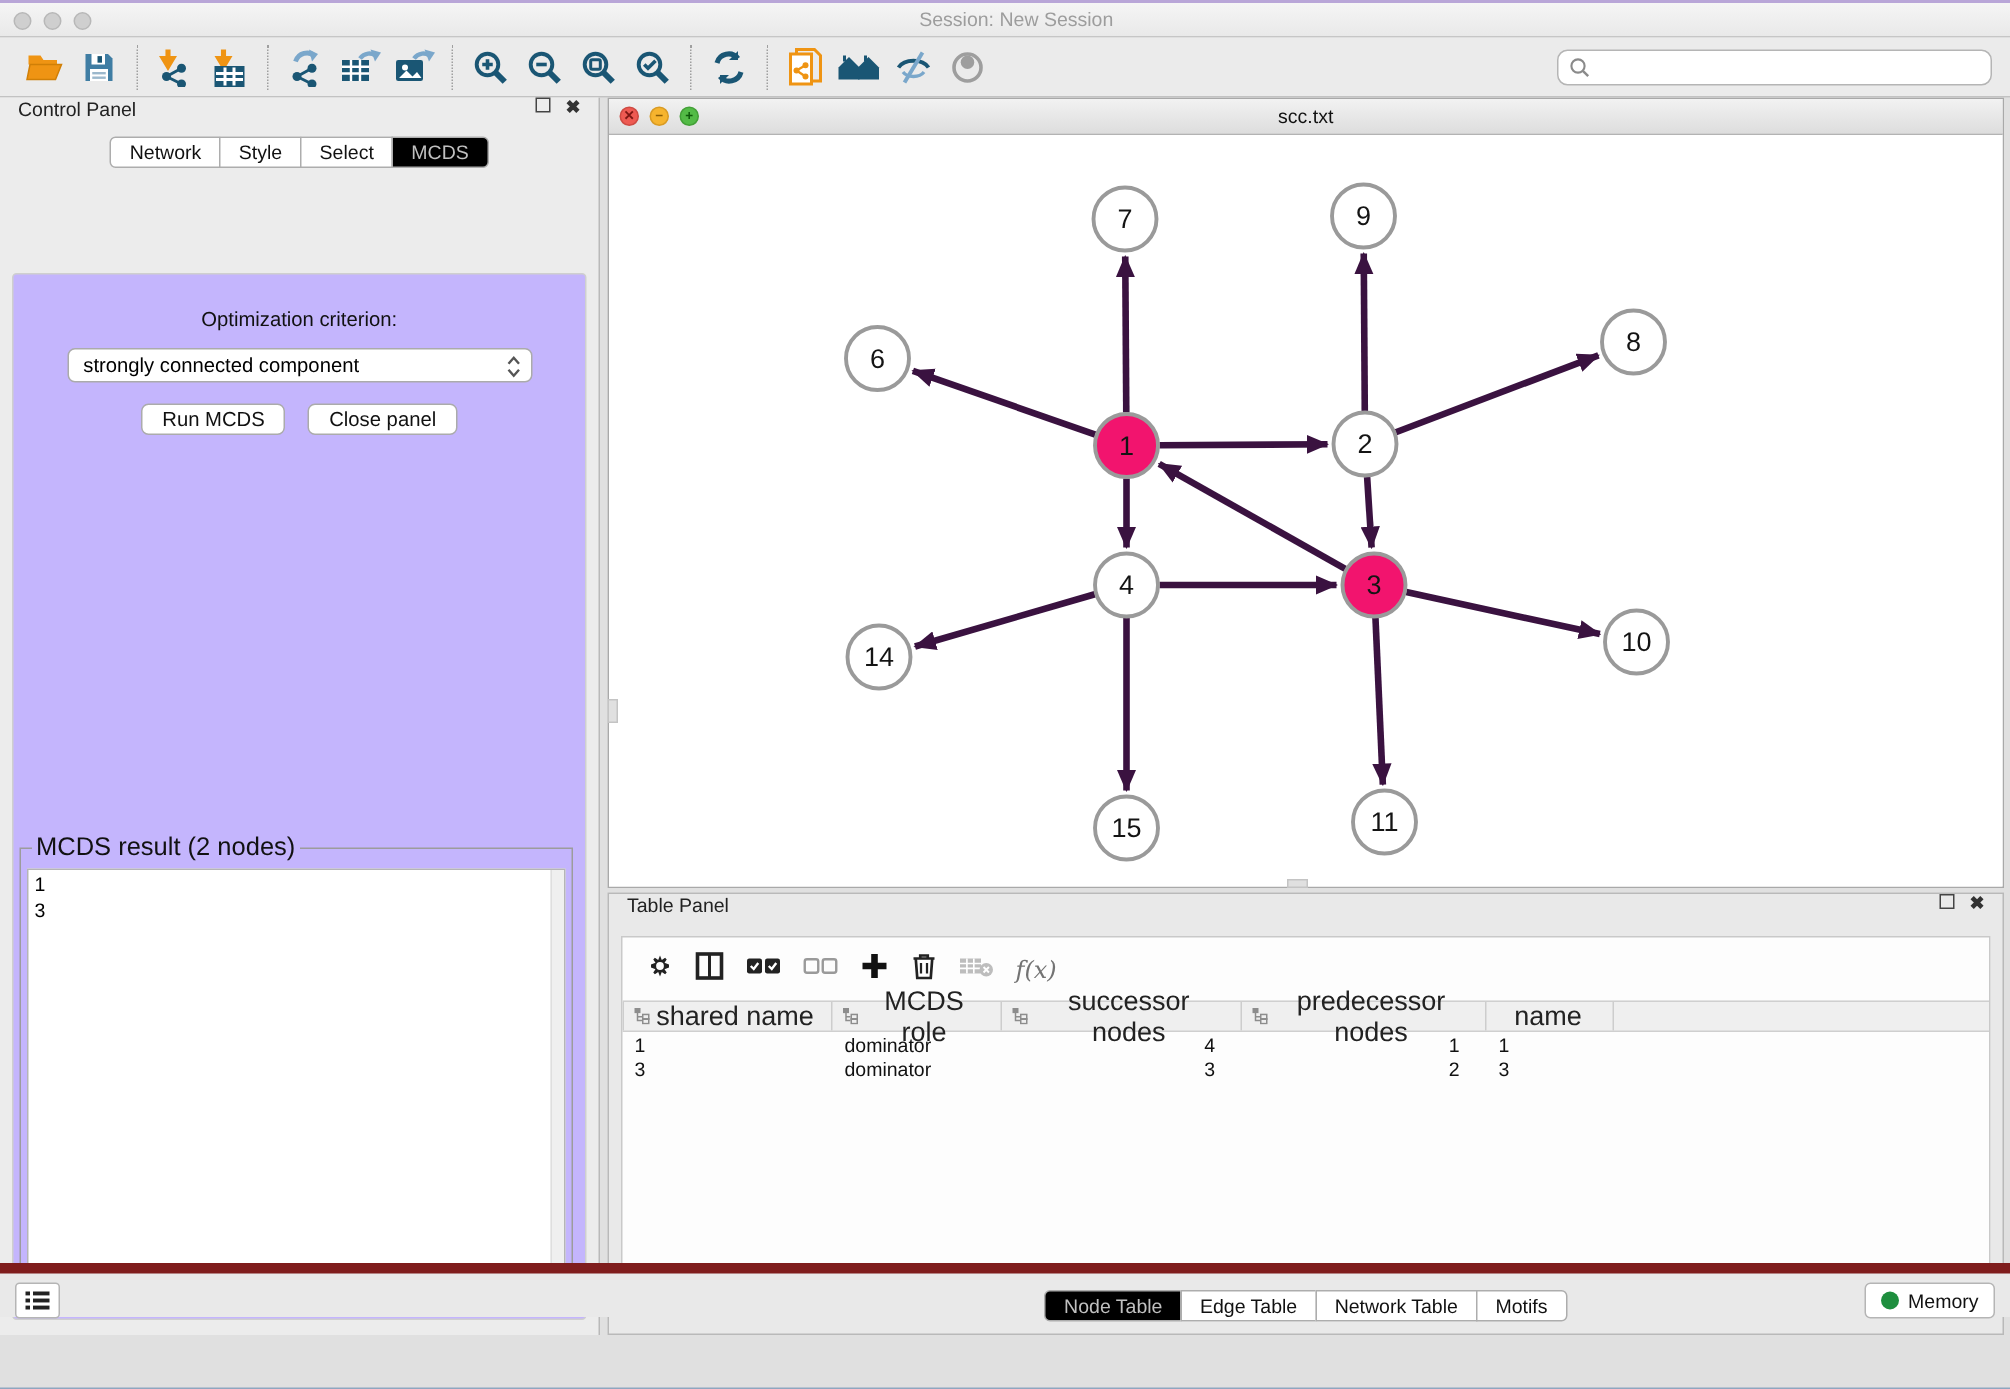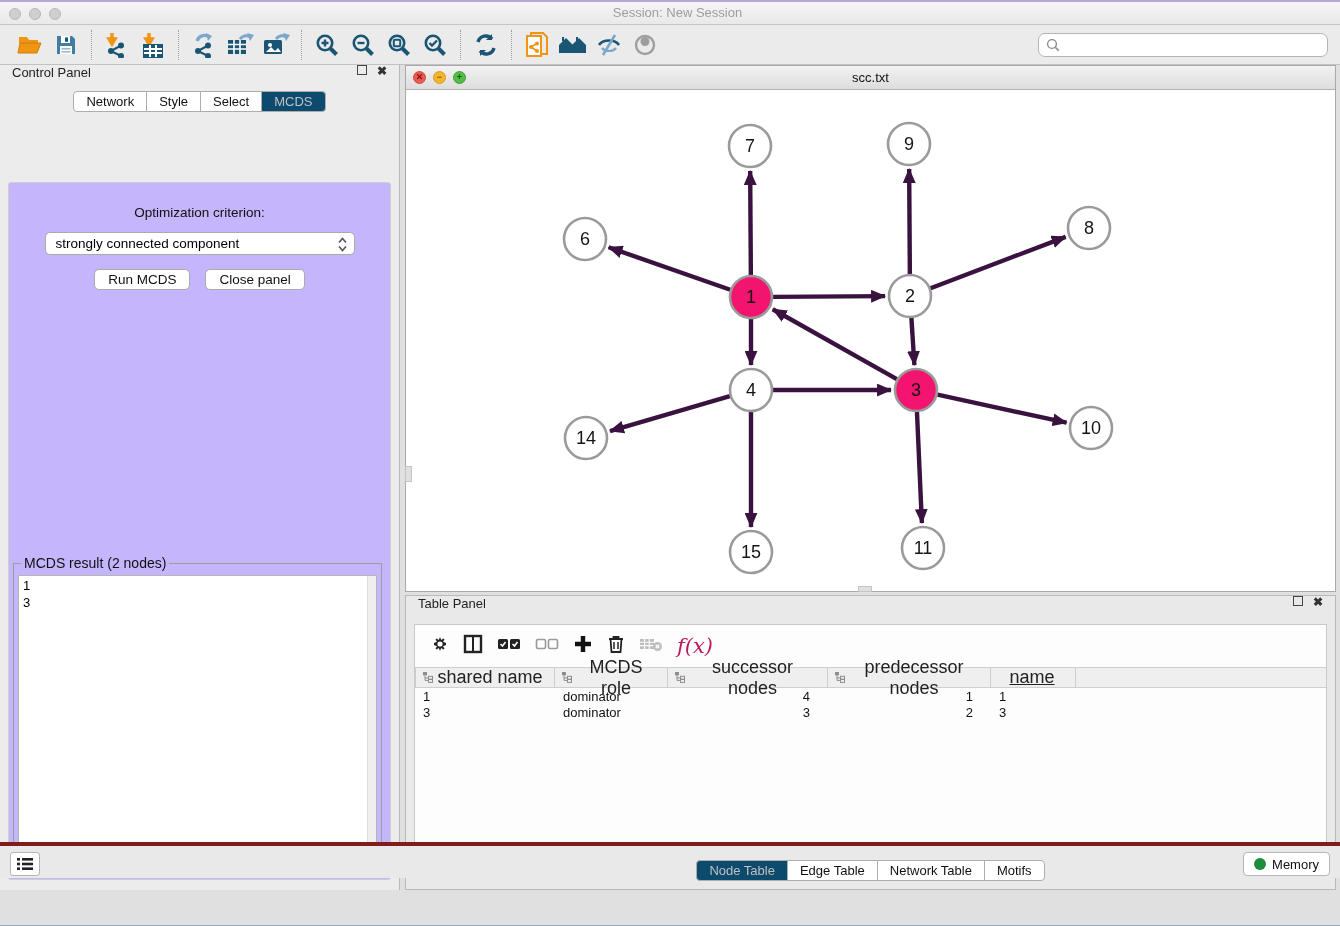--- a/index.html
+++ b/index.html
@@ -28,33 +28,33 @@
   .cpanel { position:absolute; left:0; top:65px; width:400px; height:825px; background:#ececec; border-right:1px solid #b9b9b9; }
   .phead { height:26px; display:flex; align-items:flex-start; padding:0 12px; font-size:13px; color:#222; }
   .phead .sp { flex:1; }
   .mini-ico { font-size:12px; color:#333; margin-left:10px; line-height:1; }
   .sq-ico { width:10px; height:10px; border:1.5px solid #444; display:inline-block; margin-left:10px; }
   .seg-row { display:flex; justify-content:center; margin-top:0; position:relative; z-index:2; }
   .seg-tab { border:1px solid #adadad; background:#fff; color:#111; font-size:13px; padding:2px 12px;
     margin-left:-1px; cursor:default; }
   .seg-tab:first-child { border-radius:4px 0 0 4px; margin-left:0; }
   .seg-tab:last-child { border-radius:0 4px 4px 0; }
-  .seg-active { background:#0c4a6e; color:#c0c0c0; }
+  .seg-active { background:#000000; color:#c0c0c0; }
   .cp-body { position:absolute; left:8px; top:117px; right:8px; bottom:10px; background:#c4b5fd;
     border:1px solid #cfcfcf; border-radius:3px; }
   .opt-label { text-align:center; margin-top:22px; font-size:13.5px; color:#111; }
   .dropdown { position:relative; margin:12px auto 0; width:310px; height:23px; background:#fff;
     border:1px solid #ababab; border-radius:5px; display:flex; align-items:center; padding:0 13px 0 10px; font-size:13.5px; }
   .dd-arrows { position:absolute; right:7px; top:4px; }
   .btn-row { display:flex; justify-content:center; gap:15px; margin-top:14px; }
   .pbtn { background:#fff; border:1px solid #ababab; border-radius:5px; font-size:13.5px; padding:2px 13px;
     font-family:inherit; color:#111; }
   .result-fs { position:absolute; left:4px; right:8px; top:372px; bottom:2px; border:1px solid #9c9c9c;
     padding:4px; font-size:13px; }
-  .result-fs legend { font-size:14px; padding:0 3px; margin-left:3px; color:#111; }
+  .result-fs legend { font-size:17px; padding:0 3px; margin-left:3px; color:#111; }
   .result-text { position:relative; width:100%; height:100%; background:#fff; border:1px solid #b5b5b5;
     font-size:13px; line-height:17px; padding:1px 4px; overflow:hidden; }
   .result-scroll { position:absolute; right:0; top:0; bottom:0; width:9px; background:#efefef; border-left:1px solid #dedede; }
 
   
   .netwin { position:absolute; left:405px; top:65px; width:931px; height:527px; background:#fff;
     border:1px solid #a9a9a9; }
   .net-titlebar { height:24px; background:linear-gradient(#f2f2f2,#ddd); border-bottom:1px solid #b3b3b3;
     position:relative; }
   .tl-group { position:absolute; left:7px; top:5px; display:flex; gap:7px; }
@@ -68,35 +68,35 @@
   .gripper { position:absolute; background:#e0e0e0; border:1px solid #c4c4c4; }
   .grip-left { left:-1px; top:376px; width:7px; height:16px; }
   .grip-bottom { left:452px; bottom:-1px; width:14px; height:6px; }
 
   
   .tpanel { position:absolute; left:405px; top:595px; width:931px; height:295px; background:#e9e9e9;
     border:1px solid #b9b9b9; }
   .tp-content { position:absolute; left:8px; right:8px; top:28px; bottom:40px; background:#fdfdfd;
     border:1px solid #c9c9c9; }
   .tp-toolbar { height:42px; display:flex; align-items:center; gap:14px; padding:0 14px; }
-  .fx { font-family:"DejaVu Serif", serif; font-style:italic; font-size:21px; color:#be185d; }
+  .fx { font-family:"DejaVu Serif", serif; font-style:italic; font-size:16px; color:#737373; }
   .tbl-head { display:flex; border-top:1px solid #cfcfcf; border-bottom:1px solid #cfcfcf; background:#efefef; height:21px; }
   .th { display:flex; align-items:center; border-right:1px solid #cdcdcd; font-size:18px; color:#222;
     padding-left:6px; position:relative; }
   .th:first-child { border-left:1px solid #cdcdcd; }
   .th .lbl { flex:1; text-align:center; padding-right:8px; }
   .trow { display:flex; height:16px; align-items:center; font-size:13px; color:#111; }
   .td { overflow:hidden; white-space:nowrap; }
   .td.left { text-align:left; padding-left:8px; }
   .td.right { text-align:right; padding-right:18px; }
   .tp-tabs-strip { position:absolute; left:0; right:0; bottom:8px; display:flex; justify-content:center; }
 
   
   .statusbar { position:absolute; left:0; top:842px; width:1340px; height:36px; background:#e9e9e9;
-    border-top:4px solid #7f1d1d; }
+    border-top:7px solid #7f1d1d; }
   .log-btn { position:absolute; left:10px; top:6px; width:30px; height:24px; background:#fff;
     border:1px solid #b5b5b5; border-radius:3px; display:flex; align-items:center; justify-content:center; }
   .mem-btn { position:absolute; right:10px; top:6px; height:24px; background:#fff; border:1px solid #b5b5b5;
     border-radius:4px; display:flex; align-items:center; gap:6px; padding:0 10px; font-size:13px; color:#111; }
   .mem-dot { width:12px; height:12px; border-radius:50%; background:#1e8e3e; }
 </style>
 </head>
 <body>
 
 <div class="app">
@@ -469,21 +469,21 @@
           </div>
           <div class="th" style="width: 163px;">
             <span><svg width="12" height="12" viewBox="0 0 12 12">
                 <rect x="1" y="1" width="4" height="3.4" fill="#8d8d8d"></rect>
                 <path d="M3 4.4v5h3M3 6.9h3" stroke="#8d8d8d" fill="none"></path>
                 <rect x="6.5" y="5.3" width="4" height="3.2" fill="none" stroke="#8d8d8d"></rect>
                 <rect x="6.5" y="8.2" width="4" height="3.2" fill="none" stroke="#8d8d8d"></rect>
               </svg></span>
             <span class="lbl">predecessor nodes</span>
           </div>
-          <div class="th" style="width: 85px; text-decoration: underline;">
+          <div class="th" style="width: 85px;">
             <span class="lbl">name</span>
           </div>
         </div>
       <div id="tbl-body">
           <div class="trow">
             <div class="td left" style="width: 140px;">1</div>
             <div class="td left" style="width: 113px;">dominator</div>
             <div class="td right" style="width: 160px;">4</div>
             <div class="td right" style="width: 163px;">1</div>
             <div class="td left" style="width: 85px;">1</div>

